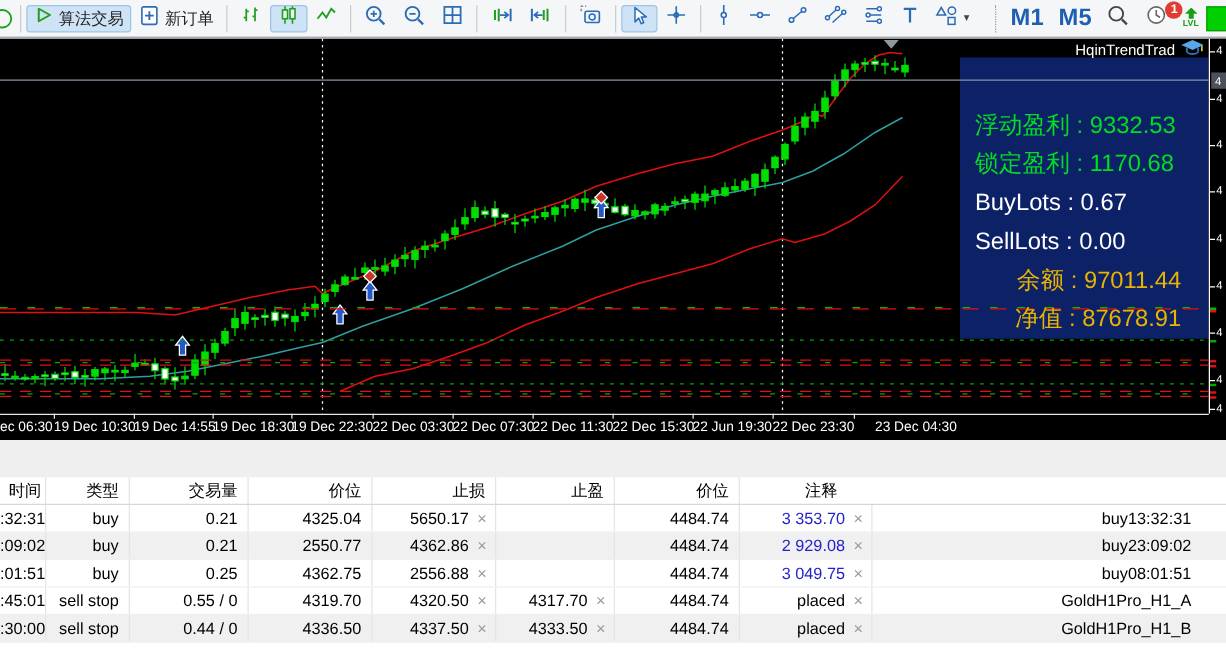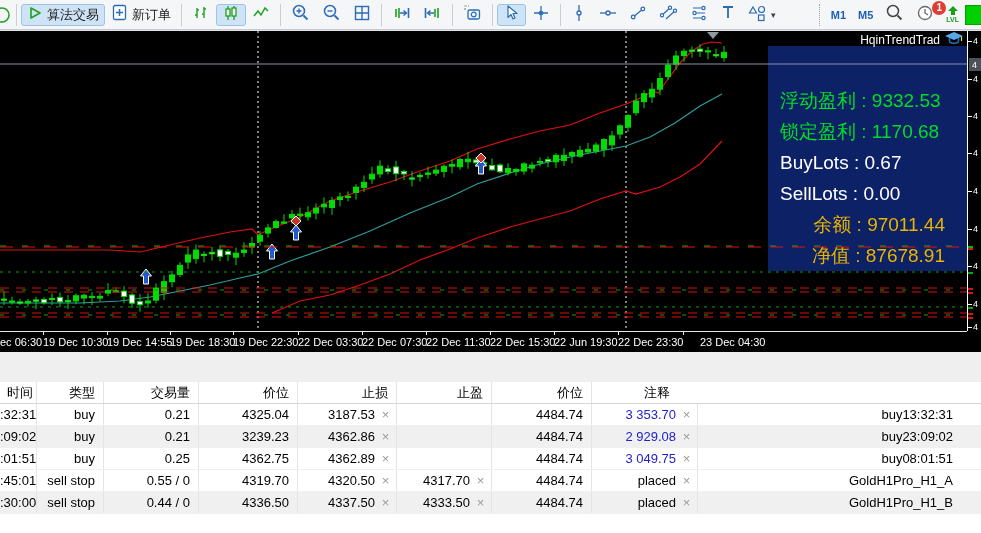--- a/index.html
+++ b/index.html
@@ -8,21 +8,21 @@
 
   
   .toolbar{position:absolute;left:0;top:0;width:981px;height:30px;background:#f4f6f8;
            border-bottom:1px solid #c6ccd2;display:flex;align-items:center;box-sizing:border-box;}
   .tb-sep{width:1px;height:22px;background:#c9ced4;margin:0 4px;flex:0 0 auto;}
   .tb-sep.dotted{background:none;border-left:1px dotted #9aa0a6;}
   .tb-item{display:flex;align-items:center;gap:4px;padding:2px 5px;border-radius:3px;flex:0 0 auto;
            border:1px solid transparent;height:22px;box-sizing:border-box;}
   .tb-item.pressed{background:#cfe3f6;border-color:#9ec4e5;}
   .tb-label{font-size:13px;color:#222;white-space:nowrap;}
-  .tb-tf{font-size:11px;color:#1d5fb0;font-weight:bold;padding:2px 6px;}
+  .tb-tf{font-size:19px;color:#1d5fb0;font-weight:bold;padding:2px 6px;}
   .clip-left{width:12px;overflow:hidden;height:20px;flex:0 0 auto;}
   .tb-right{margin-left:auto;display:flex;align-items:center;}
   .badge-wrap{position:relative;}
   .badge{position:absolute;top:-4px;right:-7px;width:14px;height:14px;border-radius:50%;
          background:#e03c31;color:#fff;font-size:10px;font-weight:bold;display:flex;
          align-items:center;justify-content:center;}
   .lvl-ico{display:flex;flex-direction:column;align-items:center;line-height:1;}
   .lvl-txt{font-size:7px;font-weight:bold;color:#18a018;}
   .green-square{width:20px;height:18px;background:#00cf00;border:1px solid #0a9a0a;margin-right:-6px;}
 
@@ -606,39 +606,39 @@
         <div class="td">止盈</div>
         <div class="td">价位</div>
         <div class="td comment">注释</div>
       </div>
       <div class="tr">
         <div class="td time">:32:31</div>
         <div class="td">buy</div>
         <div class="td">0.21</div>
         <div class="td">4325.04</div>
         <div class="td xcol">
-          <span>3187.53</span>
+          <span>5650.17</span>
           <span class="xbtn">×</span>
         </div>
         <div class="td xcol">
           <span></span>
           <span class="xbtn"></span>
         </div>
         <div class="td">4484.74</div>
         <div class="td xcol">
           <span style="color: rgb(34, 34, 204);">3 353.70</span>
           <span class="xbtn">×</span>
         </div>
         <div class="td comment">buy13:32:31</div>
       </div>
       <div class="tr zebra">
         <div class="td time">:09:02</div>
         <div class="td">buy</div>
         <div class="td">0.21</div>
-        <div class="td">3239.23</div>
+        <div class="td">2550.77</div>
         <div class="td xcol">
           <span>4362.86</span>
           <span class="xbtn">×</span>
         </div>
         <div class="td xcol">
           <span></span>
           <span class="xbtn"></span>
         </div>
         <div class="td">4484.74</div>
         <div class="td xcol">
@@ -646,21 +646,21 @@
           <span class="xbtn">×</span>
         </div>
         <div class="td comment">buy23:09:02</div>
       </div>
       <div class="tr">
         <div class="td time">:01:51</div>
         <div class="td">buy</div>
         <div class="td">0.25</div>
         <div class="td">4362.75</div>
         <div class="td xcol">
-          <span>4362.89</span>
+          <span>2556.88</span>
           <span class="xbtn">×</span>
         </div>
         <div class="td xcol">
           <span></span>
           <span class="xbtn"></span>
         </div>
         <div class="td">4484.74</div>
         <div class="td xcol">
           <span style="color: rgb(34, 34, 204);">3 049.75</span>
           <span class="xbtn">×</span>

